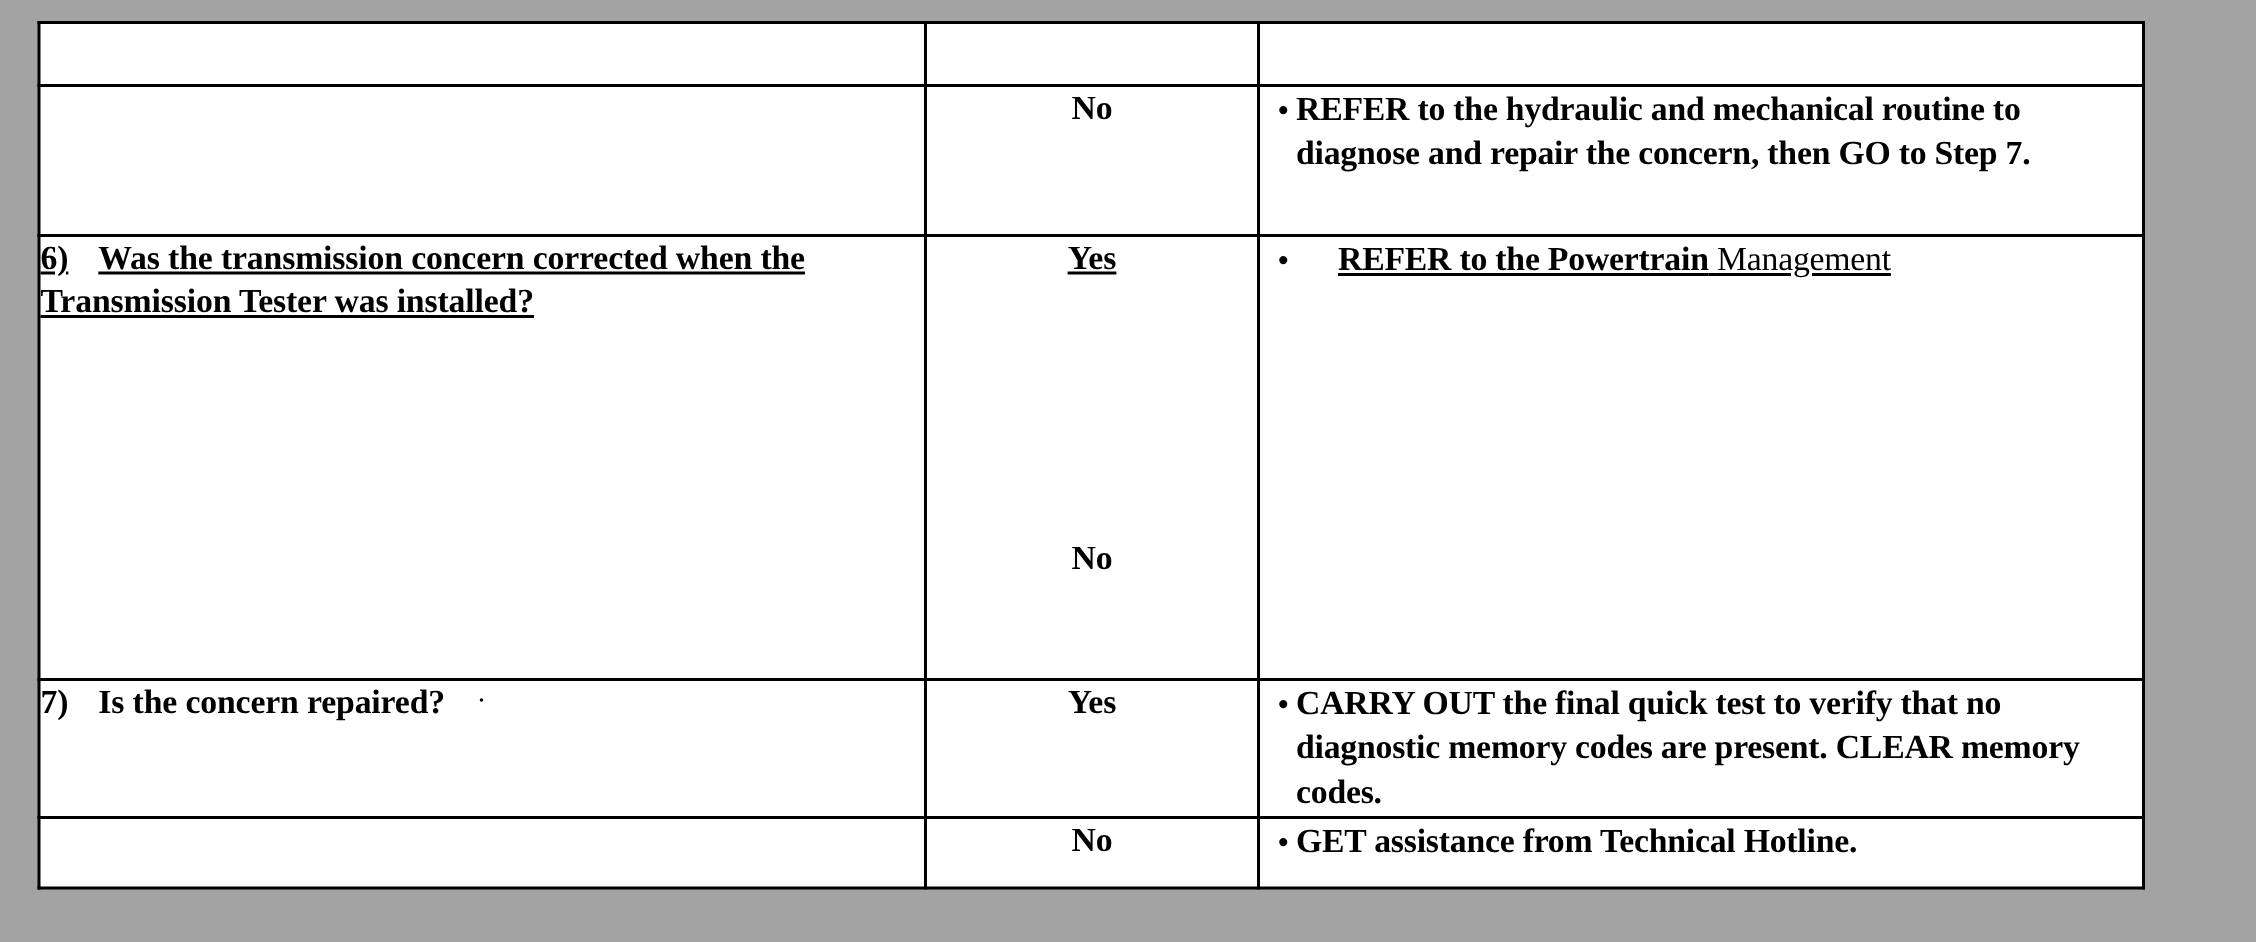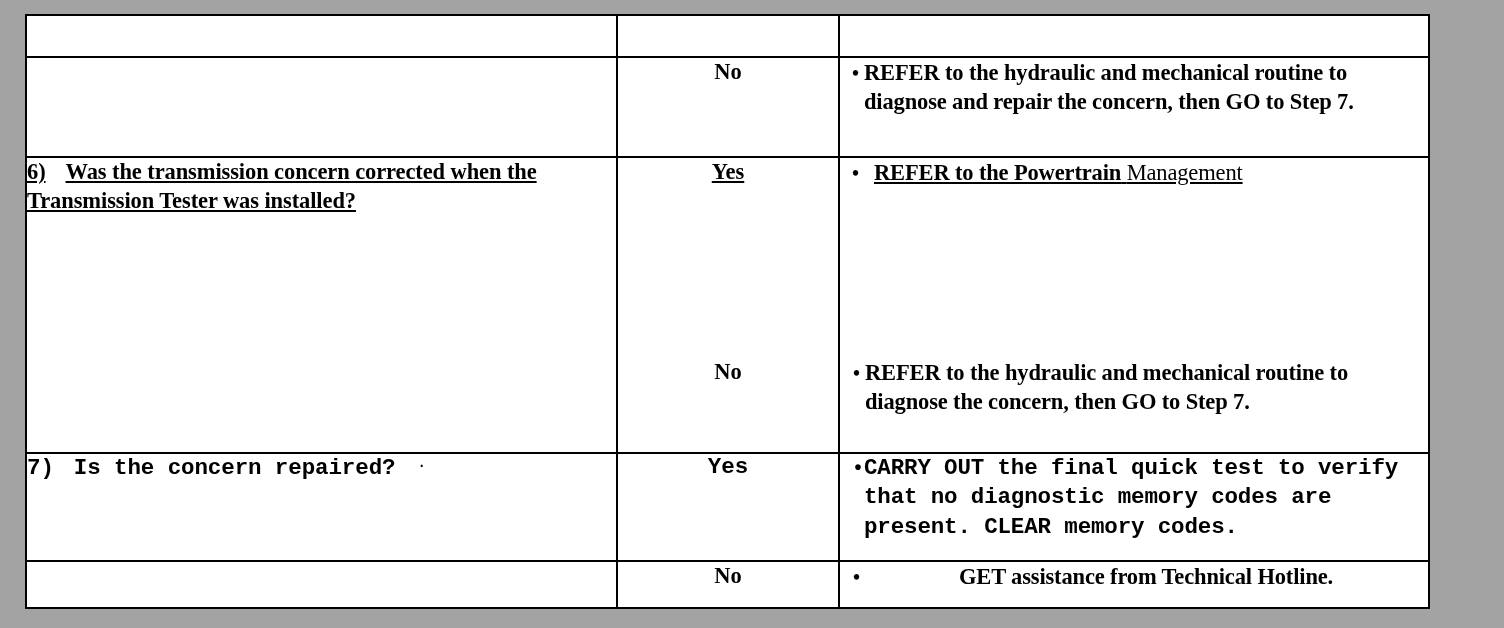--- a/index.html
+++ b/index.html
@@ -100,21 +100,21 @@
     font-size: 20px;
   }
   .bullet-text { display: block; }
   .soft { font-weight: 400; margin-top: 40px; }
 
   
   .pad-t6   { padding-top: 6px; }
   .pad-t8   { padding-top: 8px; }
   .pad-t10  { padding-top: 10px; }
   .pad-t4   { padding-top: 4px; }
-  .gap-wide { margin-left: 10px; }
+  .gap-wide { margin-left: 28px; }
 </style>
 </head>
 <body>
 
 <div class="page">
 
   <table class="diag-table">
     <colgroup>
       <col class="c-question">
       <col class="c-answer">
@@ -149,55 +149,49 @@
           <span class="a-val">Yes</span>
         </td>
         <td class="act-cell pad-t8">
           <div class="bullet-item">
             <span class="bullet-dot"></span>
             <span class="bullet-text"><span class="gap-wide">REFER to the Powertrain</span> <span class="soft">Management</span></span>
           </div>
         </td>
       </tr>
 
-      <tr style="height:108px;font-family:Liberation Mono, monospace;">
+      <tr style="height:92px;">
         <td class="q-cell">
           <span class="q-num">7)</span><span class="q-text">Is the concern repaired?</span><span class="q-stray">·</span>
         </td>
         <td class="a-cell pad-t10">
           <span class="a-val">Yes</span>
         </td>
         <td class="act-cell pad-t8">
           <div class="bullet-item">
             <span class="bullet-dot"></span>
             <span class="bullet-text">CARRY OUT the final quick test to verify that no diagnostic memory codes are present. CLEAR memory codes.</span>
           </div>
         </td>
       </tr>
 
       <tr style="height:47px;">
         <td class="q-cell" style="border-top:none;"></td>
         <td class="a-cell pad-t4" style="border-top:none;">
           <span class="a-val">No</span>
         </td>
-        <td class="act-cell pad-t4" style="border-top:none;text-align:center;">
+        <td class="act-cell pad-t4" style="border-top:none;">
           <div class="bullet-item">
             <span class="bullet-dot"></span>
             <span class="bullet-text">GET assistance from Technical Hotline.</span>
           </div>
         </td>
       </tr>
 
     </tbody>
   </table>
 
   <div style="position:absolute; left:617px; top:358px; width:222px; text-align:center; font-size:22.5px; font-weight:700; line-height:1.2;">
     <span>No</span>
   </div>
 
-  <div style="position:absolute; left:841px; top:358px; width:580px; font-size:22.5px; font-weight:700; line-height:1.3; letter-spacing:-0.15px;">
-    <div class="bullet-item">
-      <span class="bullet-dot"></span>
-      <span class="bullet-text">REFER to the hydraulic and mechanical routine to diagnose the concern, then GO to Step 7.</span>
-    </div>
-  </div>
 
 </div>
 
 </body></html>

